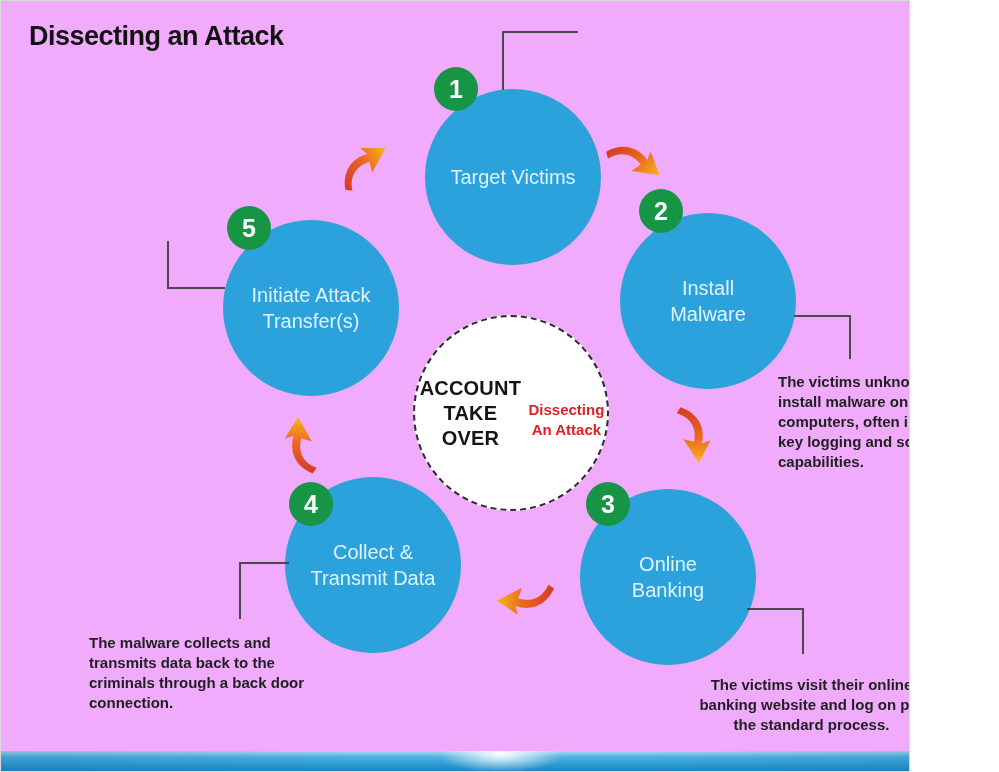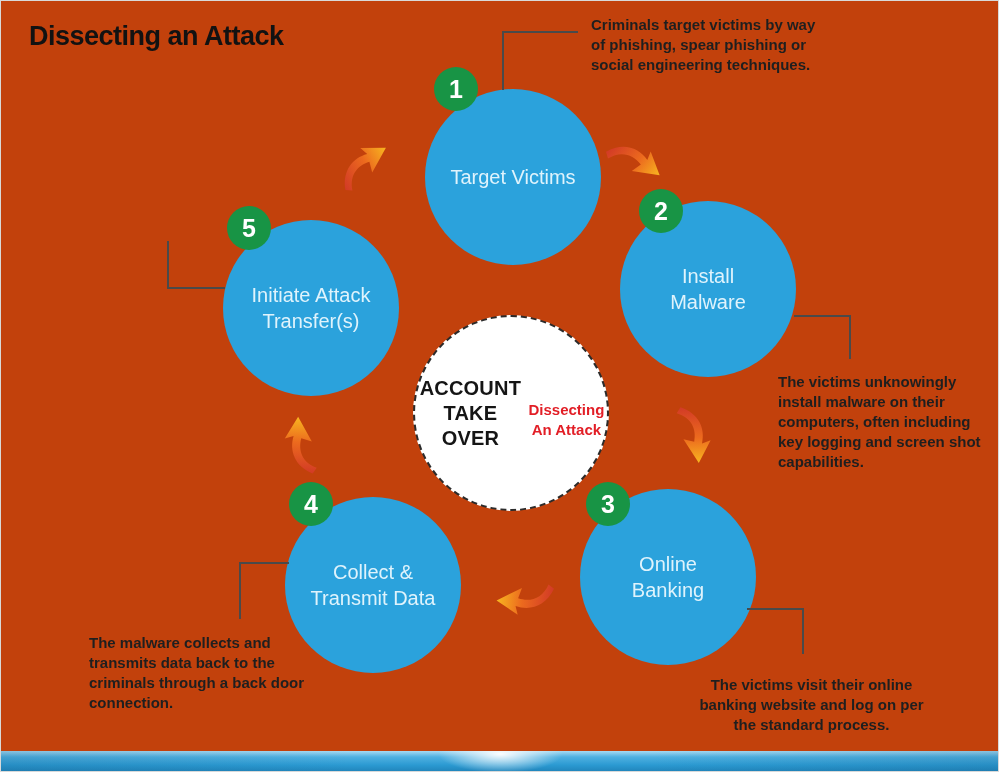--- a/index.html
+++ b/index.html
@@ -3,21 +3,21 @@
 <meta charset="utf-8">
 <style>
   :root{
     --circle-blue:#2BA2DC; --badge-green:#189445; --accent-red:#E21E26;
     --arrow-red:#D23A26; --arrow-orange:#EC6A1E; --arrow-yellow:#F8B620;
     --text-dark:#1F1F1F; --line-gray:#4A4A4A; --footer-blue:#2B9AD2;
   }
   *{margin:0;padding:0;box-sizing:border-box;}
   html,body{background:#fff;}
   body{font-family:"Liberation Sans",sans-serif;}
-  #stage{position:relative;width:999px;height:772px;background:#c2410c;overflow:hidden;border:1px solid #d9d9d9;}
+  #stage{position:relative;width:910px;height:772px;background:#f0abfc;overflow:hidden;border:1px solid #d9d9d9;}
   .page-title{position:absolute;left:28px;top:20px;font-size:27px;font-weight:800;letter-spacing:-0.5px;color:#121212;}
   .step-circle{position:absolute;width:176px;height:176px;border-radius:50%;background:var(--circle-blue);
     display:flex;align-items:center;justify-content:center;text-align:center;}
   .step-circle .label{width:128px;color:#DFF3FC;font-size:20px;font-weight:400;line-height:1.32;}
   .badge{position:absolute;width:44px;height:44px;border-radius:50%;background:var(--badge-green);
     color:#fff;font-size:25px;font-weight:700;display:flex;align-items:center;justify-content:center;}
   .desc{position:absolute;color:var(--text-dark);font-size:15px;font-weight:700;line-height:1.33;}
   .line{position:absolute;background:var(--line-gray);}
   .hline{height:2px;} .vline{width:2px;}
   .center-circle{position:absolute;left:412px;top:314px;width:196px;height:196px;border-radius:50%;
@@ -50,43 +50,42 @@
   </svg>
 
   <div class="step-circle" style="left:424px;top:88px;">
     <div class="label">Target Victims</div>
   </div>
   <div class="badge" style="left:433px;top:66px;">
     <span>1</span>
   </div>
   <div class="line vline" style="left:501px;top:30px;height:59px;"></div>
   <div class="line hline" style="left:501px;top:30px;width:76px;"></div>
-  <div class="desc" style="left:590px;top:14px;width:228px;">Criminals target victims by way of phishing, spear phishing or social engineering techniques.</div>
 
-  <div class="step-circle" style="left:619px;top:200px;align-items:center;">
+  <div class="step-circle" style="left:619px;top:212px;align-items:center;">
     <div class="label">Install Malware</div>
   </div>
   <div class="badge" style="left:638px;top:188px;">
     <span>2</span>
   </div>
   <div class="line hline" style="left:793px;top:314px;width:57px;"></div>
   <div class="line vline" style="left:848px;top:314px;height:44px;"></div>
   <div class="desc" style="left:777px;top:371px;width:215px;">The victims unknowingly install malware on their computers, often including key logging and screen shot capabilities.</div>
 
   <div class="step-circle" style="left:579px;top:488px;">
     <div class="label">Online Banking</div>
   </div>
   <div class="badge" style="left:585px;top:481px;">
     <span>3</span>
   </div>
   <div class="line hline" style="left:746px;top:607px;width:57px;"></div>
   <div class="line vline" style="left:801px;top:607px;height:46px;"></div>
   <div class="desc" style="left:698px;top:674px;width:225px;text-align:center;">The victims visit their online banking website and log on per the standard process.</div>
 
-  <div class="step-circle" style="left:284px;top:496px;">
+  <div class="step-circle" style="left:284px;top:476px;">
     <div class="label">Collect &amp; Transmit Data</div>
   </div>
   <div class="badge" style="left:288px;top:481px;">
     <span>4</span>
   </div>
   <div class="line hline" style="left:238px;top:561px;width:50px;"></div>
   <div class="line vline" style="left:238px;top:561px;height:57px;"></div>
   <div class="desc" style="left:88px;top:632px;width:235px;">The malware collects and transmits data back to the criminals through a back door connection.</div>
 
   <div class="step-circle" style="left:222px;top:219px;">

